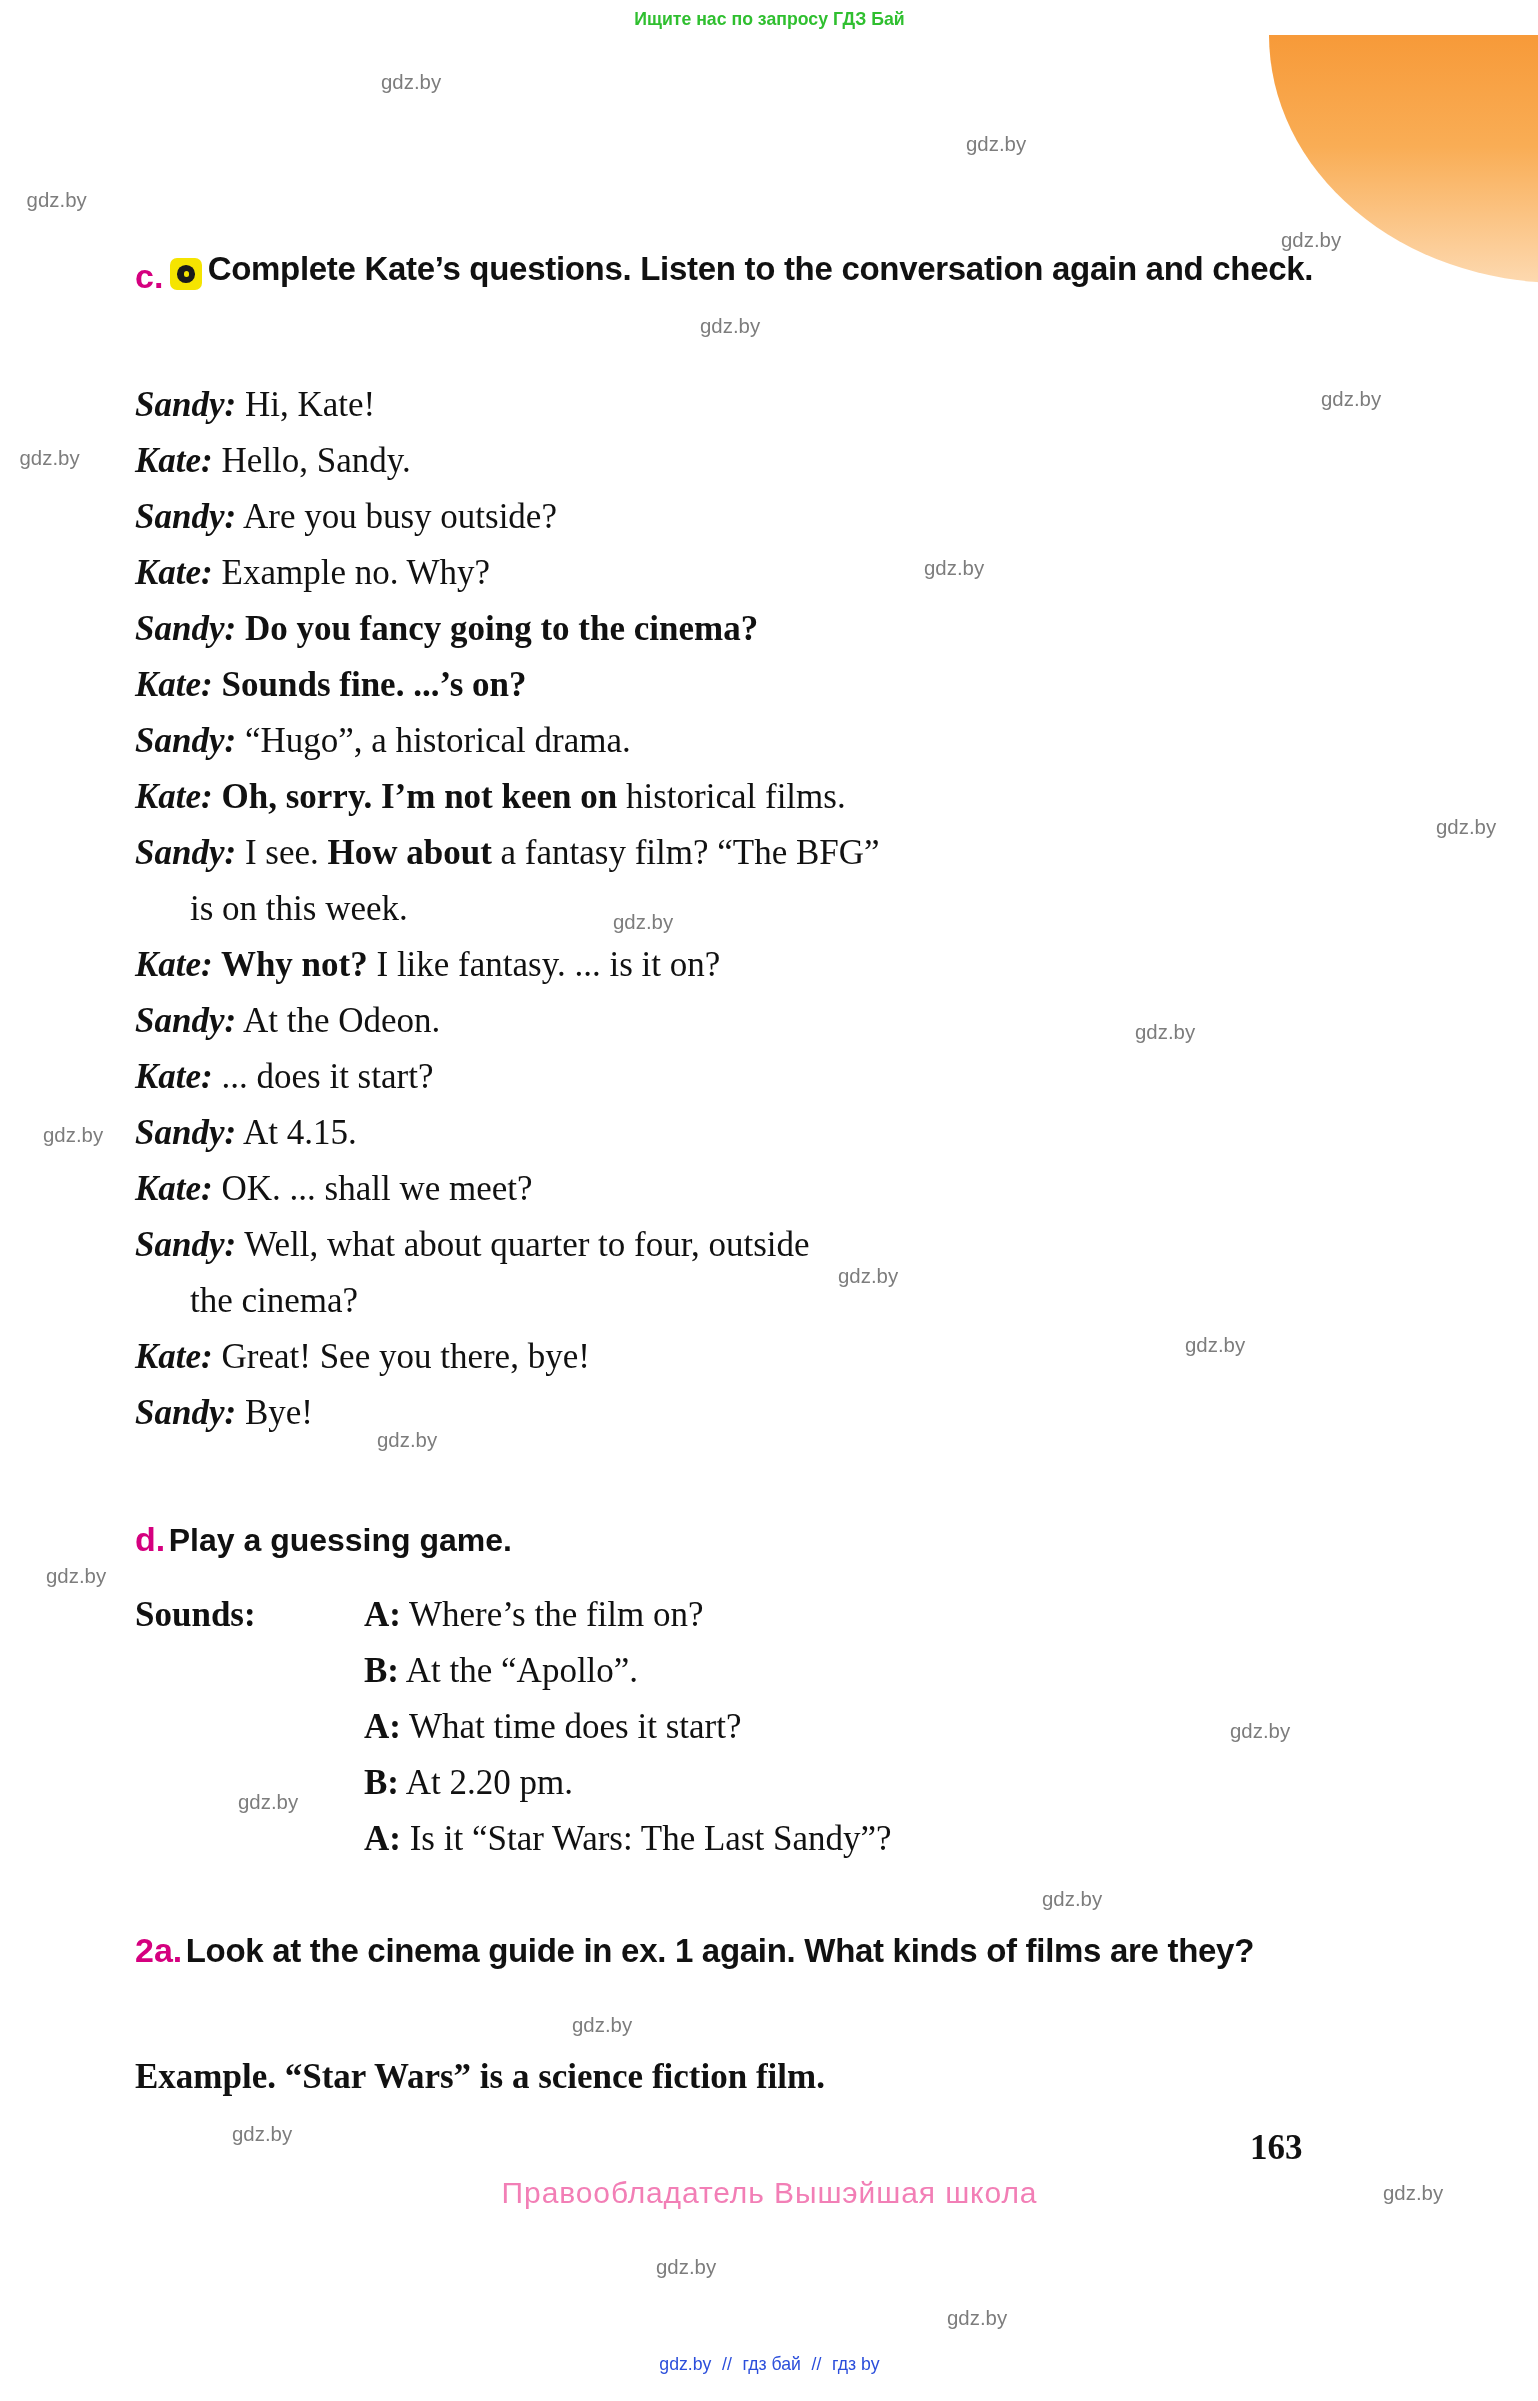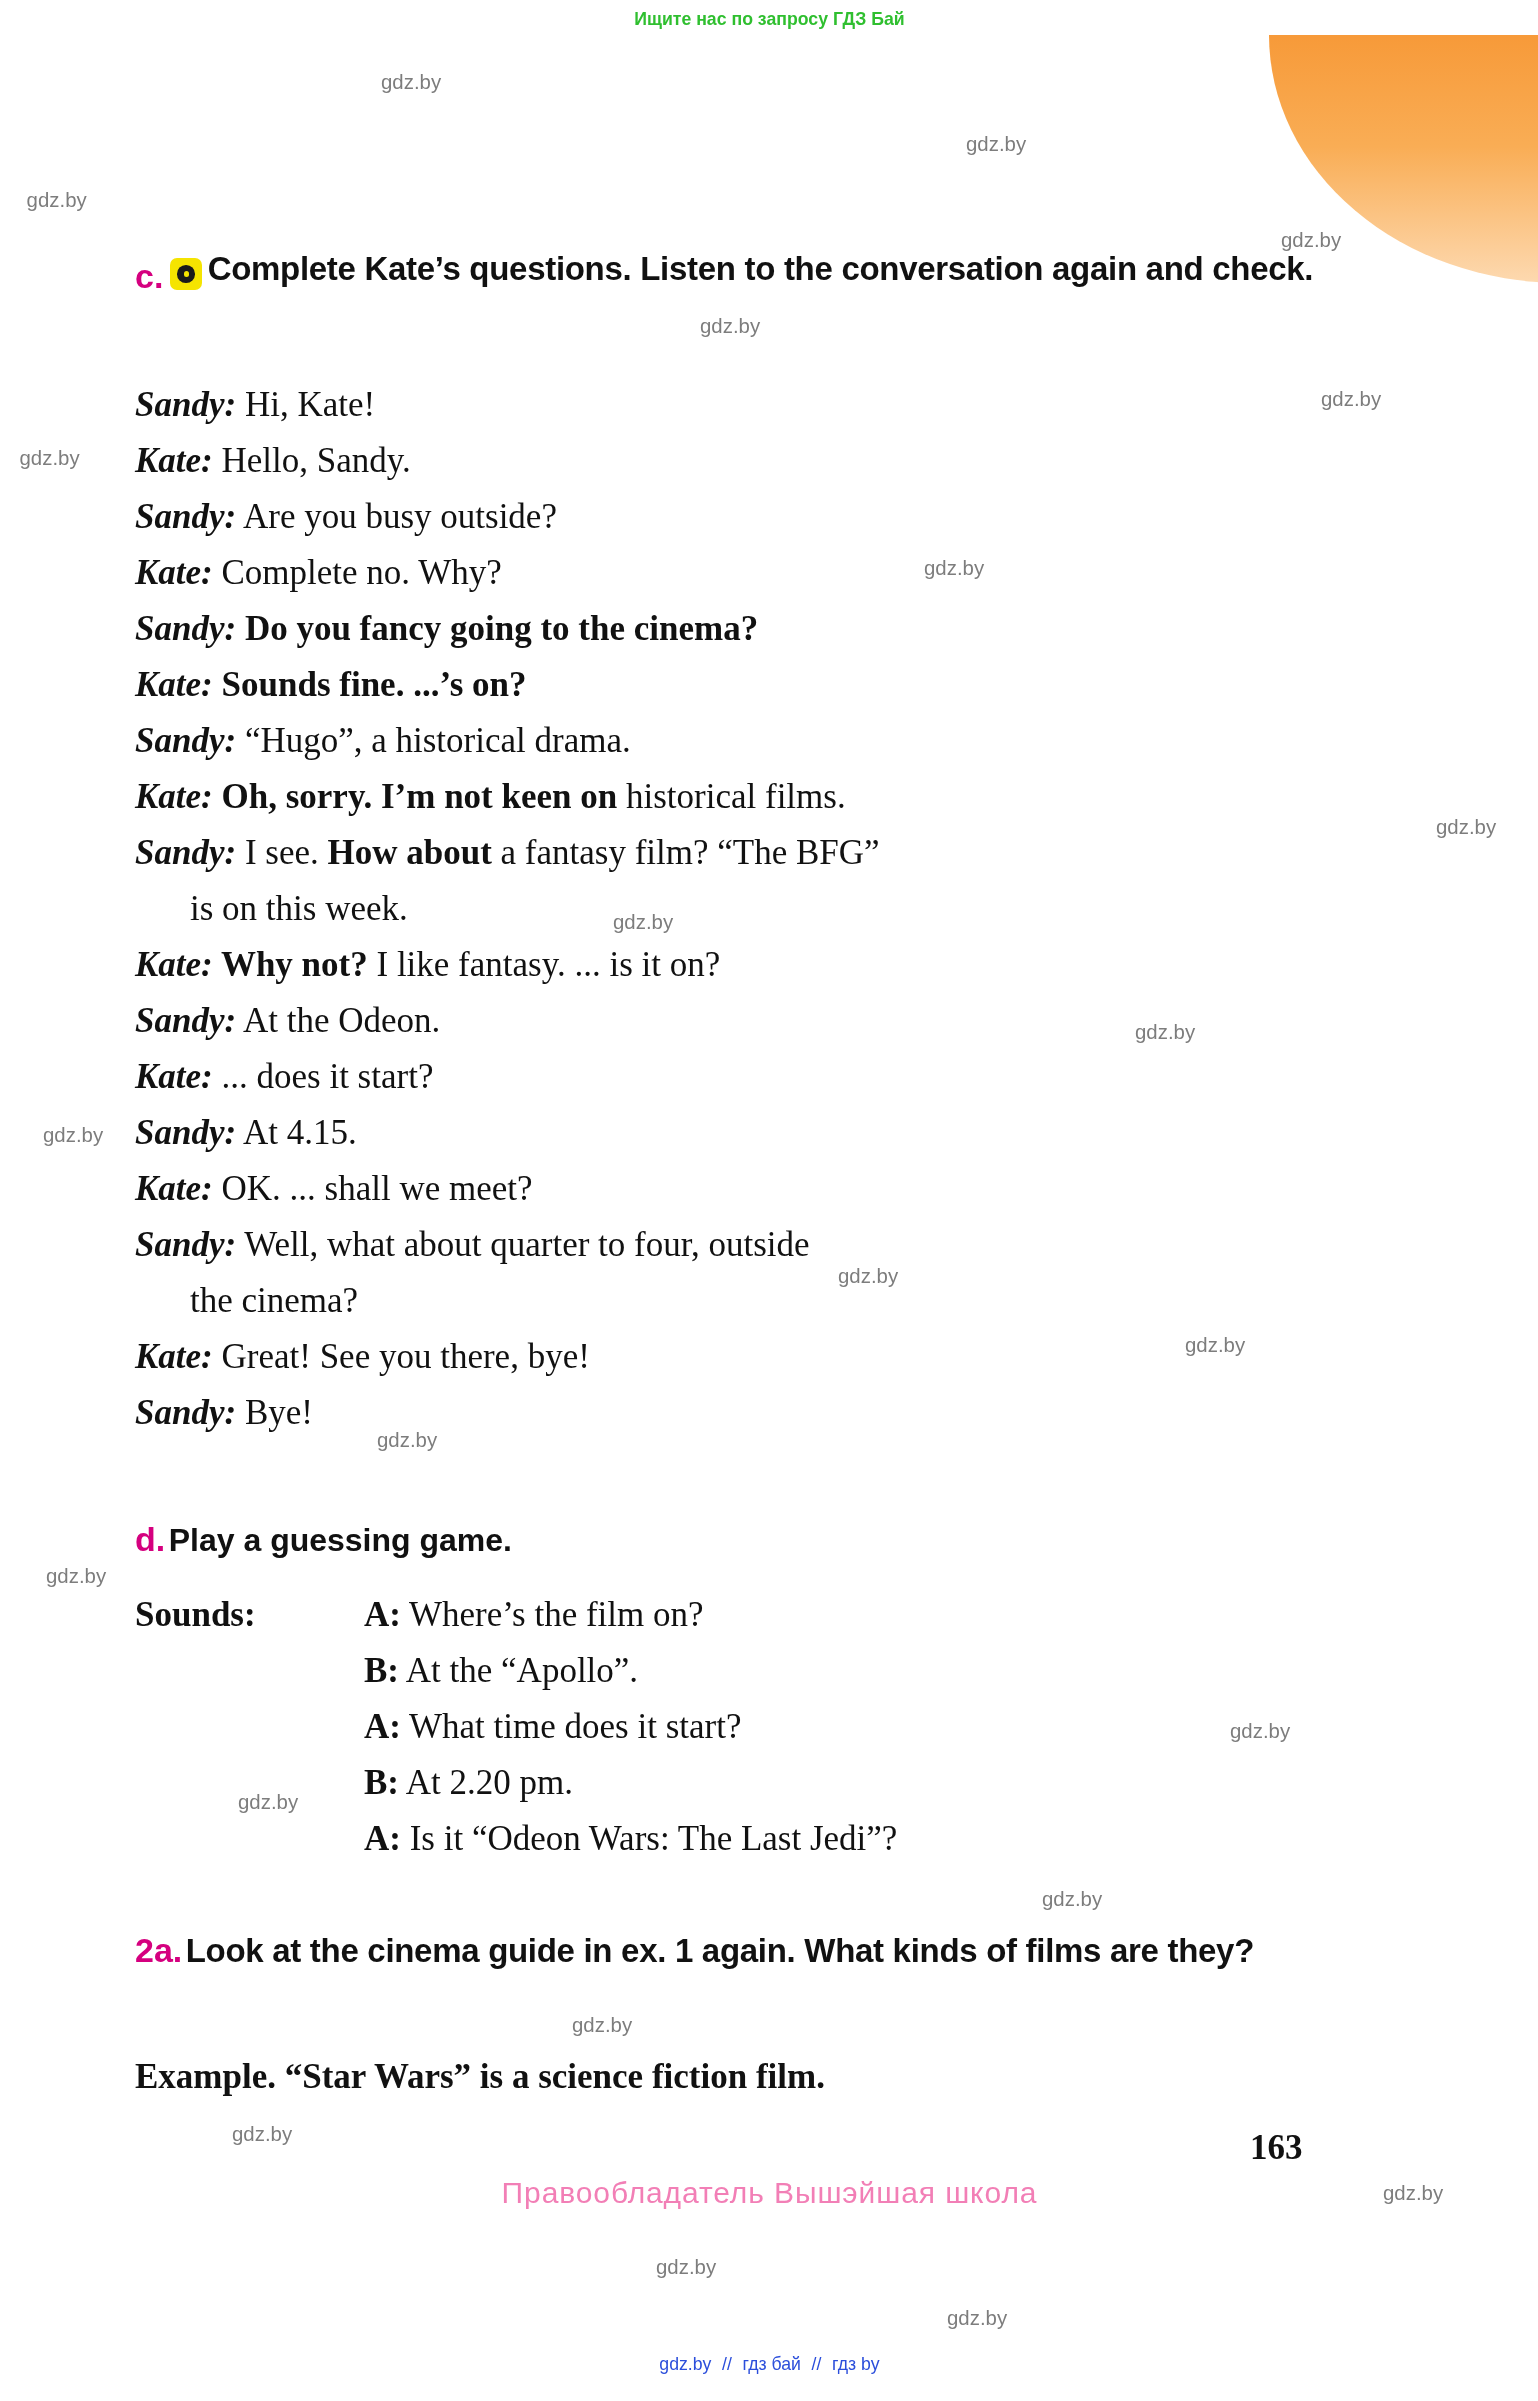--- a/index.html
+++ b/index.html
@@ -260,21 +260,21 @@
   <div class="content">
 
     <div class="ex-c">
       <span class="letter-c">c.</span><span class="audio-icon"><span class="disc"></span></span><span class="ex-c-text">Complete Kate’s questions. Listen to the conversation again and check.</span>
     </div>
 
     <div class="dialogue">
       <div class="line"><span class="sp">Sandy:</span><span> Hi, Kate!</span></div>
       <div class="line"><span class="sp">Kate:</span><span> Hello, Sandy.</span></div>
       <div class="line"><span class="sp">Sandy:</span><span> Are you busy outside?</span></div>
-      <div class="line"><span class="sp">Kate:</span><span> Complete no. Why?</span></div>
+      <div class="line"><span class="sp">Kate:</span><span> Example no. Why?</span></div>
       <div class="line"><span class="sp">Sandy:</span><span class="b"> Do you fancy going to the cinema?</span></div>
       <div class="line"><span class="sp">Kate:</span><span class="b"> Sounds fine. ...’s on?</span></div>
       <div class="line"><span class="sp">Sandy:</span><span> “Hugo”, a historical drama.</span></div>
       <div class="line"><span class="sp">Kate:</span><span class="b"> Oh, sorry. I’m not keen on</span><span> historical films.</span></div>
       <div class="line"><span class="just"><span class="sp">Sandy:</span><span> I see. </span><span class="b">How about</span><span> a fantasy film? “The BFG”</span></span><span class="cont">is on this week.</span></div>
       <div class="line"><span class="sp">Kate:</span><span class="b"> Why not?</span><span> I like fantasy. ... is it on?</span></div>
       <div class="line"><span class="sp">Sandy:</span><span> At the Odeon.</span></div>
       <div class="line"><span class="sp">Kate:</span><span> ... does it start?</span></div>
       <div class="line"><span class="sp">Sandy:</span><span> At 4.15.</span></div>
       <div class="line"><span class="sp">Kate:</span><span> OK. ... shall we meet?</span></div>
@@ -286,21 +286,21 @@
     <div class="ex-d">
       <span class="letter-d">d.</span>
       <span class="ex-d-text">Play a guessing game.</span>
     </div>
 
     <div class="example-block">
       <div><span class="example-label">Sounds:</span><span class="ab">A:</span><span> Where’s the film on?</span></div>
       <div class="ex-indent"><span class="ab">B:</span><span> At the “Apollo”.</span></div>
       <div class="ex-indent"><span class="ab">A:</span><span> What time does it start?</span></div>
       <div class="ex-indent"><span class="ab">B:</span><span> At 2.20 pm.</span></div>
-      <div class="ex-indent"><span class="ab">A:</span><span> Is it “Odeon Wars: The Last Jedi”?</span></div>
+      <div class="ex-indent"><span class="ab">A:</span><span> Is it “Star Wars: The Last Sandy”?</span></div>
     </div>
 
     <div class="ex-2a">
       <span class="num-2a">2a.</span>
       <span class="ex-2a-text">Look at the cinema guide in ex. 1 again. What kinds of films are they?</span>
     </div>
 
     <div class="ex-2a-example">
       <span>Example.</span><span class="norm"> “Star Wars” is a science fiction film.</span>
     </div>

